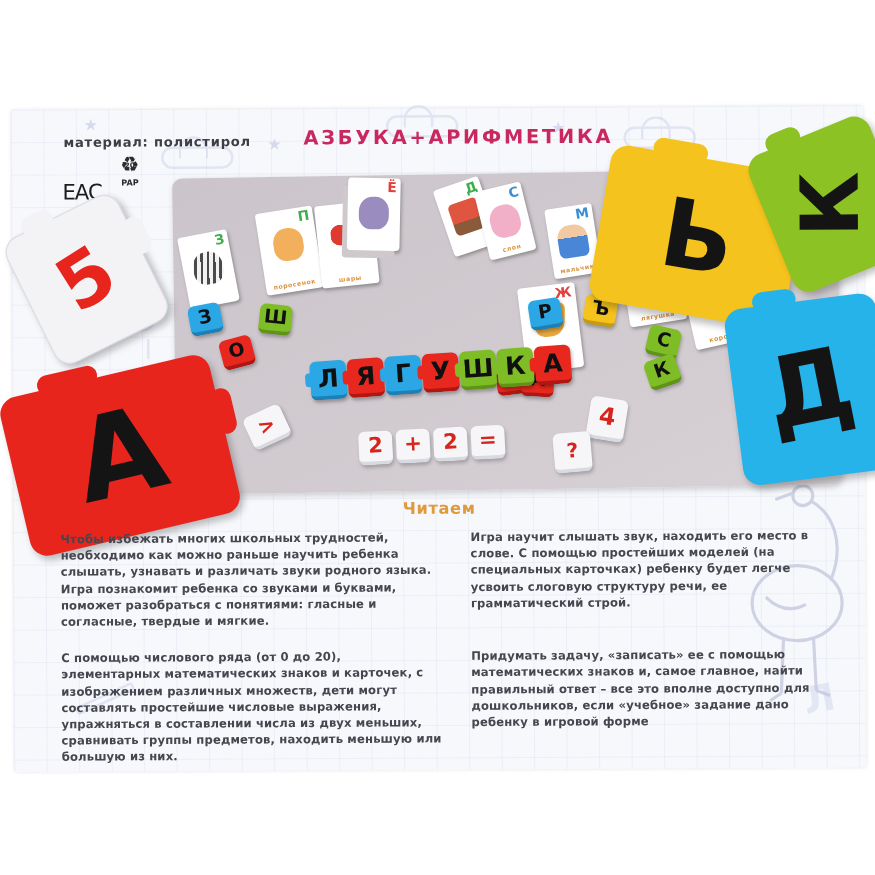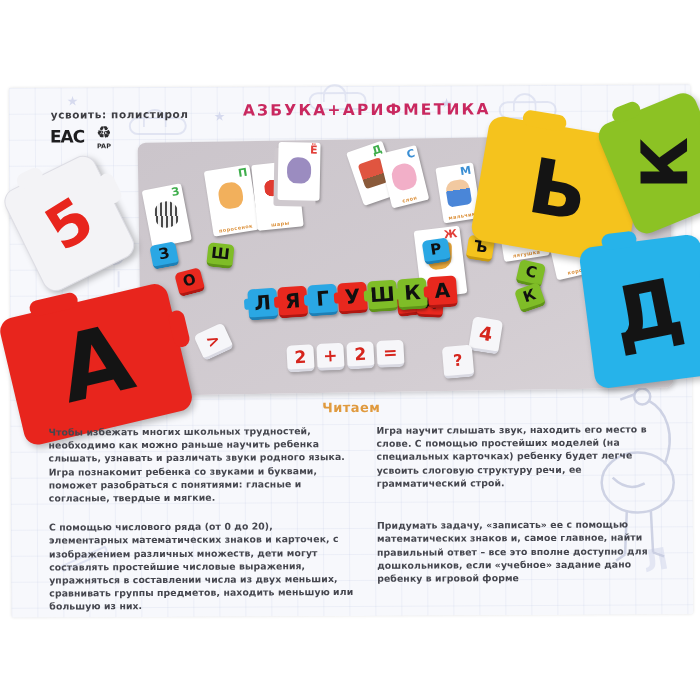--- a/index.html
+++ b/index.html
@@ -20,21 +20,21 @@
     border:2px solid #ccd2ea; border-bottom:none; border-radius:12px 12px 0 0; }
   .tree { width:26px; height:26px; border:2px solid #ccd2ea; border-radius:50%; opacity:.5; }
   .tree::after { content:""; position:absolute; left:11px; top:24px; width:2px; height:16px; background:#ccd2ea; }
   .pencil { width:50px; height:7px; border:2px solid #ccd2ea; border-radius:2px; transform:rotate(-24deg); opacity:.55; }
   .letter-l-doodle { font-size:30px; font-weight:bold; color:#d9ddef; transform:rotate(-10deg); }
   .ostrich { z-index:1; }
 
   
   .material { position:absolute; left:42px; top:21px; font-size:10.5px; font-weight:bold;
     color:#3d3d42; letter-spacing:.6px; z-index:3; }
-  .eac { position:absolute; left:41px; top:39px; font-size:17px; font-weight:700; color:#1d1d1f;
+  .eac { position:absolute; left:41px; top:57px; font-size:17px; font-weight:400; color:#1d1d1f;
     letter-spacing:-1px; z-index:3; }
   .recycle { position:absolute; left:82px; top:36px; width:26px; text-align:center; z-index:3; }
   .recycle-icon { display:block; font-size:17px; line-height:1.1; color:#2c2c2e; }
   .recycle-code { position:absolute; top:6px; left:0; right:0; font-size:6px; font-weight:bold; color:#2c2c2e; }
   .recycle-mat { display:block; font-size:6.5px; font-weight:bold; color:#2c2c2e; }
   .title { position:absolute; left:228px; top:15px; width:260px; text-align:center; font-size:15.5px;
     font-weight:800; letter-spacing:2.2px; color:#c9285f; z-index:3; white-space:nowrap; }
 
   
   .panel { position:absolute; left:130px; top:53px; width:532px; height:253px; z-index:2;
@@ -166,21 +166,21 @@
       <g stroke="#c3c9de" stroke-width="2.5" fill="none" opacity="0.8">
         <ellipse cx="55" cy="100" rx="36" ry="30"></ellipse>
         <path d="M82,82 C94,52 84,28 66,18"></path>
         <circle cx="60" cy="14" r="8"></circle>
         <path d="M52,12 L38,17"></path>
         <path d="M44,128 L42,172 M42,172 l-9,6 M68,128 L70,170 M70,170 l11,4"></path>
         <path d="M30,95 q15,15 32,6"></path>
       </g>
     </svg>
 
-    <div class="material">усвоить: полистирол</div>
+    <div class="material">материал: полистирол</div>
     <div class="eac">ЕАС</div>
     <div class="recycle">
       <span class="recycle-icon">♻</span>
       <span class="recycle-code">20</span>
       <span class="recycle-mat">PAP</span>
     </div>
     <div class="title">АЗБУКА+АРИФМЕТИКА</div>
 
     <div class="panel">
 

